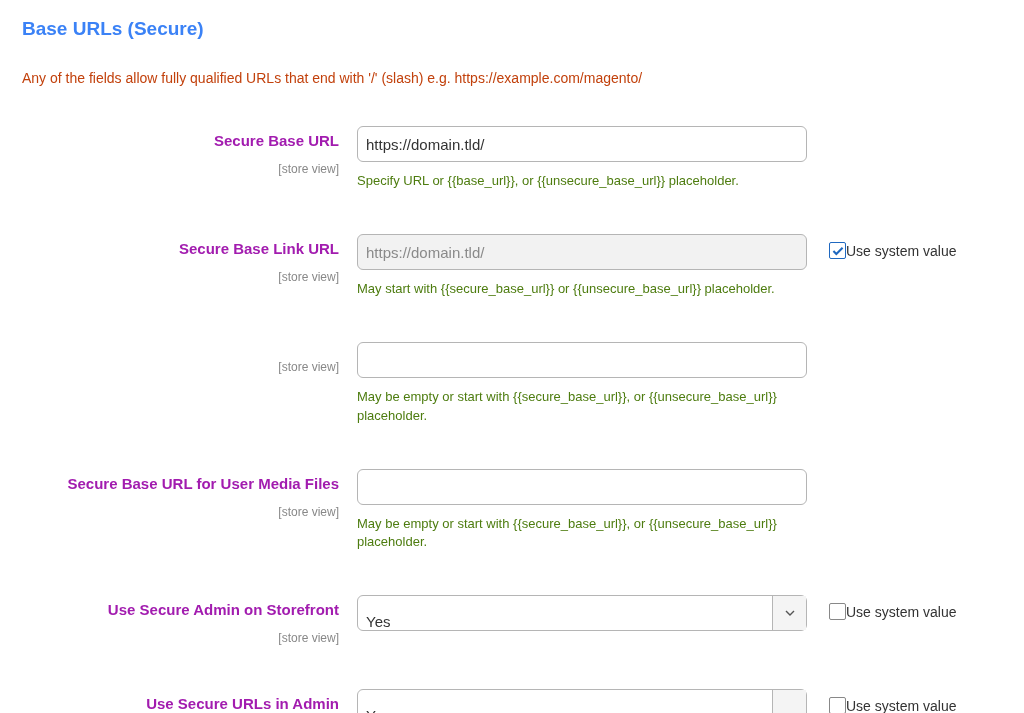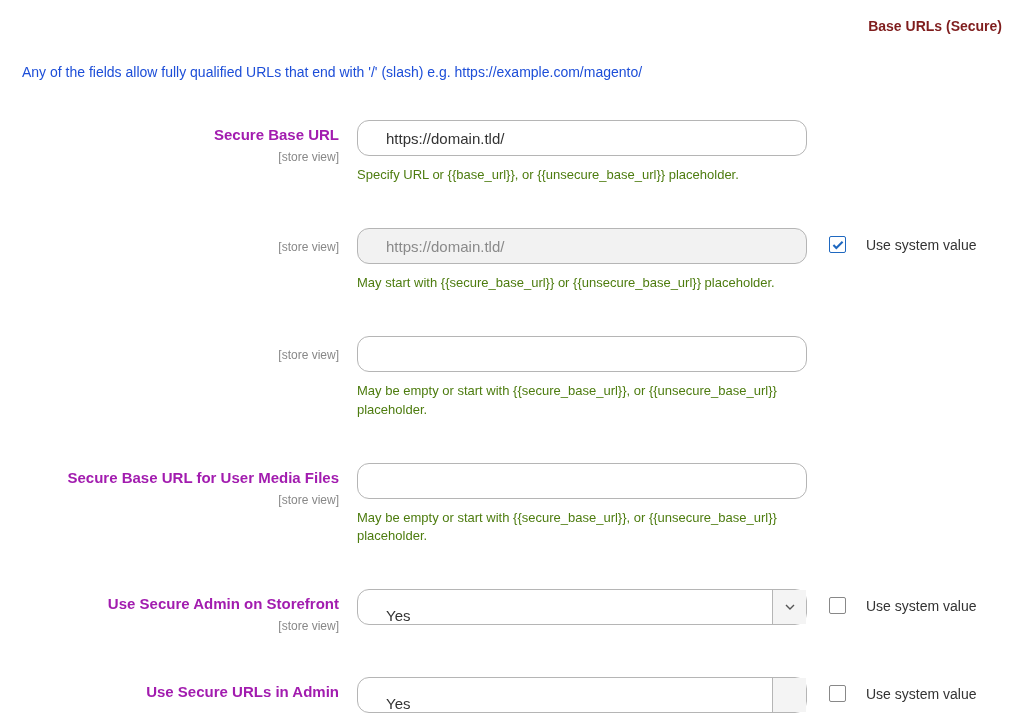--- a/index.html
+++ b/index.html
@@ -5,29 +5,28 @@
   * { box-sizing: border-box; }
   html, body { margin:0; padding:0; }
   body {
     font-family: -apple-system, BlinkMacSystemFont, "Segoe UI", Helvetica, Arial, sans-serif;
     color:#333;
     font-size:14px;
     width:1024px;
     padding:18px 22px 30px 22px;
   }
   h2.section-title {
-    font-size:14px;
+    font-size:19px;
     font-weight:600;
-    color:#7f1d1d;
+    color:#3b82f6;
     margin:0 0 20px 0;
-    text-align:right;
   }
   .section-note {
     font-size:14px;
-    color:#1d4ed8;
+    color:#c2410c;
     margin:30px 0 40px 0;
   }
   .row {
     display:flex;
     align-items:flex-start;
     margin-bottom:44px;
   }
   .row:last-child { margin-bottom:0; }
   .label-col {
     width:335px;
@@ -38,32 +37,32 @@
   }
   .field-label {
     font-weight:600;
     font-size:15px;
     color:#a21caf;
     line-height:1.2;
   }
   .field-scope {
     font-size:12px;
     color:#888;
-    margin-top:6px;
+    margin-top:12px;
   }
   .input-col {
     width:450px;
     flex:0 0 450px;
   }
   .text-input, .select-box {
     width:100%;
     height:36px;
     border:1px solid #b5b5b5;
-    border-radius:12px;
-    padding:0 28px;
+    border-radius:6px;
+    padding:0 8px;
     font-size:15px;
     color:#333;
     background:#fff;
   }
   .text-input.disabled {
     background:#f2f2f2;
     color:#8a8a8a;
   }
   .select-box {
     position:relative;
@@ -87,21 +86,21 @@
     color:#4d7c0f;
     margin-top:10px;
     line-height:1.4;
   }
   .system-col {
     flex:1;
     padding-left:22px;
     padding-top:8px;
     display:flex;
     align-items:center;
-    gap:20px;
+    gap:0;
     text-align:right;
   }
   .chk {
     width:17px; height:17px;
     border:1px solid #888;
     border-radius:2px;
     display:inline-flex;
     align-items:center;
     justify-content:center;
     background:#fff;
@@ -123,20 +122,21 @@
   </div>
   <div class="input-col">
     <input class="text-input" type="text" value="https://domain.tld/" style="">
     <div class="help-text">Specify URL or {{base_url}}, or {{unsecure_base_url}} placeholder.</div>
   </div>
   <div class="system-col"></div>
 </div>
 
 <div class="row">
   <div class="label-col">
+    <div class="field-label">Secure Base Link URL</div>
     <div class="field-scope">[store view]</div>
   </div>
   <div class="input-col">
     <input class="text-input disabled" type="text" disabled="" value="https://domain.tld/" style="">
     <div class="help-text">May start with {{secure_base_url}} or {{unsecure_base_url}} placeholder.</div>
   </div>
   <div class="system-col">
     <span class="chk checked">
       <svg viewBox="0 0 14 12">
           <polyline points="1.5 6 5 9.5 12.5 2"></polyline>

